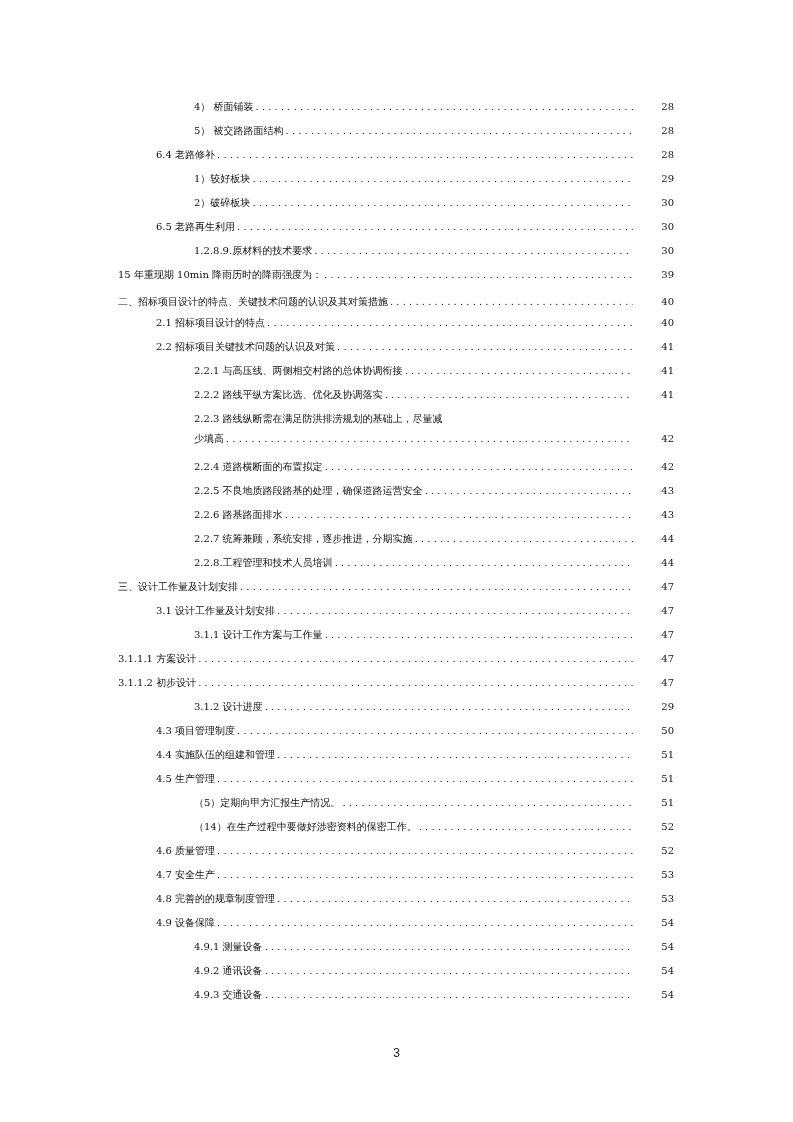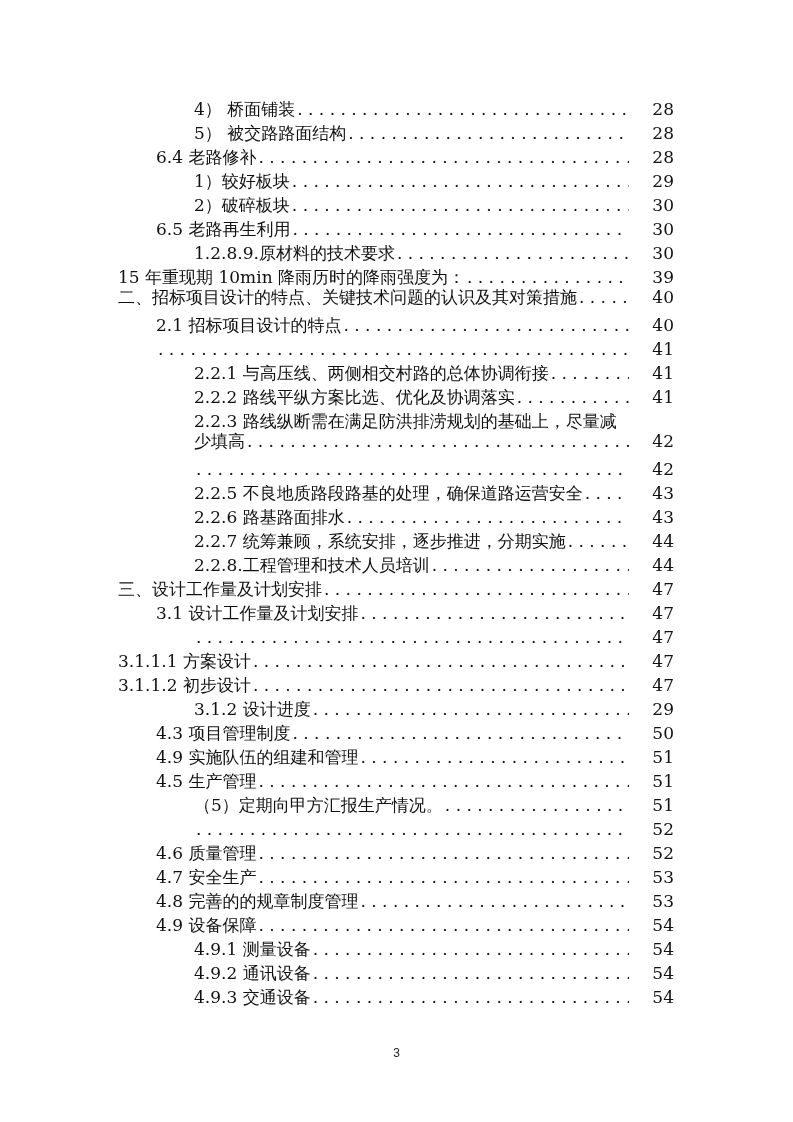--- a/index.html
+++ b/index.html
@@ -1,21 +1,21 @@
 <!DOCTYPE html>
 <html><head>
   <meta charset="utf-8">
   <style>
     html, body { margin: 0; padding: 0; background: #ffffff; }
     body { width: 793px; height: 1122px; position: relative; overflow: hidden;
            font-family: "DejaVu Serif", "Liberation Serif", serif; color: #111; }
     .page { position: absolute; left: 0; top: 0; width: 793px; height: 1122px; background: #fff; }
     .toc { position: absolute; left: 118px; top: 95px; width: 556px; }
-    .toc-row { position: absolute; left: 0; width: 556px; height: 24px; display: flex; align-items: flex-end;
-               font-size: 17px; line-height: 20px; white-space: nowrap; }
+    .toc-row { position: absolute; left: 0; width: 556px; height: 24px; display: flex; align-items: center;
+               font-size: 10px; line-height: 20px; white-space: nowrap; }
     .toc-title { flex: 0 0 auto; background: #fff; }
     .toc-leader { flex: 1 1 auto; overflow: hidden; margin: 0 2px; letter-spacing: 2.2px; }
     .toc-leader::before { content: ". . . . . . . . . . . . . . . . . . . . . . . . . . . . . . . . . . . . . . . . . . . . . . . . . . . . . . . . . . . . . . . . . . . . . . . . . . . . . . . . . . . . . . . . . . . . . . . . . . . . . . . . . . . ."; letter-spacing: 0; }
     .toc-page { flex: 0 0 auto; text-align: right; min-width: 18px; margin-left: 21px; }
     .toc-row.no-leader .toc-leader { visibility: hidden; }
     .page-number { position: absolute; top: 1046px; left: 0; width: 793px; text-align: center;
                    font-family: "Liberation Sans", sans-serif; font-size: 12px; color: #222; }
   </style>
 </head>
 <body>
@@ -55,31 +55,32 @@
       <div class="toc-row" style="top: 144px; padding-left: 76px; width: 480px;">
         <span class="toc-title">1.2.8.9.原材料的技术要求</span>
         <span class="toc-leader"></span>
         <span class="toc-page">30</span>
       </div>
       <div class="toc-row" style="top: 168px; padding-left: 0px; width: 556px;">
         <span class="toc-title">15 年重现期 10min 降雨历时的降雨强度为：</span>
         <span class="toc-leader"></span>
         <span class="toc-page">39</span>
       </div>
-      <div class="toc-row" style="top: 188px; padding-left: 0px; width: 556px;">
+      <div class="toc-row" style="top: 195px; padding-left: 0px; width: 556px;">
         <span class="toc-title">二、招标项目设计的特点、关键技术问题的认识及其对策措施</span>
         <span class="toc-leader"></span>
         <span class="toc-page">40</span>
       </div>
       <div class="toc-row" style="top: 216px; padding-left: 38px; width: 518px;">
         <span class="toc-title">2.1 招标项目设计的特点</span>
         <span class="toc-leader"></span>
         <span class="toc-page">40</span>
       </div>
       <div class="toc-row" style="top: 240px; padding-left: 38px; width: 518px;">
+        <span class="toc-title">2.2 招标项目关键技术问题的认识及对策</span>
         <span class="toc-leader"></span>
         <span class="toc-page">41</span>
       </div>
       <div class="toc-row" style="top: 264px; padding-left: 76px; width: 480px;">
         <span class="toc-title">2.2.1 与高压线、两侧相交村路的总体协调衔接</span>
         <span class="toc-leader"></span>
         <span class="toc-page">41</span>
       </div>
       <div class="toc-row" style="top: 288px; padding-left: 76px; width: 480px;">
         <span class="toc-title">2.2.2 路线平纵方案比选、优化及协调落实</span>
@@ -90,20 +91,21 @@
         <span class="toc-title">2.2.3 路线纵断需在满足防洪排涝规划的基础上，尽量减</span>
         <span class="toc-leader"></span>
         <span class="toc-page"></span>
       </div>
       <div class="toc-row" style="top: 332px; padding-left: 76px; width: 480px;">
         <span class="toc-title">少填高</span>
         <span class="toc-leader"></span>
         <span class="toc-page">42</span>
       </div>
       <div class="toc-row" style="top: 360px; padding-left: 76px; width: 480px;">
+        <span class="toc-title">2.2.4 道路横断面的布置拟定</span>
         <span class="toc-leader"></span>
         <span class="toc-page">42</span>
       </div>
       <div class="toc-row" style="top: 384px; padding-left: 76px; width: 480px;">
         <span class="toc-title">2.2.5 不良地质路段路基的处理，确保道路运营安全</span>
         <span class="toc-leader"></span>
         <span class="toc-page">43</span>
       </div>
       <div class="toc-row" style="top: 408px; padding-left: 76px; width: 480px;">
         <span class="toc-title">2.2.6 路基路面排水</span>
@@ -124,20 +126,21 @@
         <span class="toc-title">三、设计工作量及计划安排</span>
         <span class="toc-leader"></span>
         <span class="toc-page">47</span>
       </div>
       <div class="toc-row" style="top: 504px; padding-left: 38px; width: 518px;">
         <span class="toc-title">3.1 设计工作量及计划安排</span>
         <span class="toc-leader"></span>
         <span class="toc-page">47</span>
       </div>
       <div class="toc-row" style="top: 528px; padding-left: 76px; width: 480px;">
+        <span class="toc-title">3.1.1 设计工作方案与工作量</span>
         <span class="toc-leader"></span>
         <span class="toc-page">47</span>
       </div>
       <div class="toc-row" style="top: 552px; padding-left: 0px; width: 556px;">
         <span class="toc-title">3.1.1.1 方案设计</span>
         <span class="toc-leader"></span>
         <span class="toc-page">47</span>
       </div>
       <div class="toc-row" style="top: 576px; padding-left: 0px; width: 556px;">
         <span class="toc-title">3.1.1.2 初步设计</span>
@@ -148,35 +151,36 @@
         <span class="toc-title">3.1.2 设计进度</span>
         <span class="toc-leader"></span>
         <span class="toc-page">29</span>
       </div>
       <div class="toc-row" style="top: 624px; padding-left: 38px; width: 518px;">
         <span class="toc-title">4.3 项目管理制度</span>
         <span class="toc-leader"></span>
         <span class="toc-page">50</span>
       </div>
       <div class="toc-row" style="top: 648px; padding-left: 38px; width: 518px;">
-        <span class="toc-title">4.9 实施队伍的组建和管理</span>
+        <span class="toc-title">4.4 实施队伍的组建和管理</span>
         <span class="toc-leader"></span>
         <span class="toc-page">51</span>
       </div>
       <div class="toc-row" style="top: 672px; padding-left: 38px; width: 518px;">
         <span class="toc-title">4.5 生产管理</span>
         <span class="toc-leader"></span>
         <span class="toc-page">51</span>
       </div>
       <div class="toc-row" style="top: 696px; padding-left: 76px; width: 480px;">
         <span class="toc-title">（5）定期向甲方汇报生产情况。</span>
         <span class="toc-leader"></span>
         <span class="toc-page">51</span>
       </div>
       <div class="toc-row" style="top: 720px; padding-left: 76px; width: 480px;">
+        <span class="toc-title">（14）在生产过程中要做好涉密资料的保密工作。</span>
         <span class="toc-leader"></span>
         <span class="toc-page">52</span>
       </div>
       <div class="toc-row" style="top: 744px; padding-left: 38px; width: 518px;">
         <span class="toc-title">4.6 质量管理</span>
         <span class="toc-leader"></span>
         <span class="toc-page">52</span>
       </div>
       <div class="toc-row" style="top: 768px; padding-left: 38px; width: 518px;">
         <span class="toc-title">4.7 安全生产</span>

